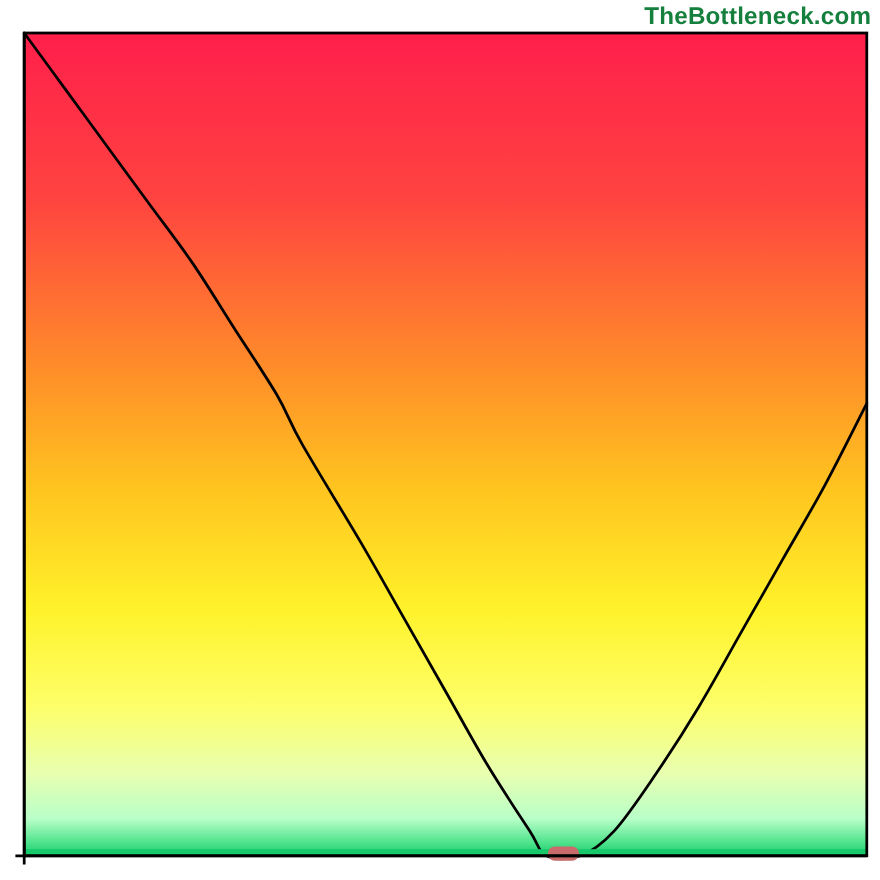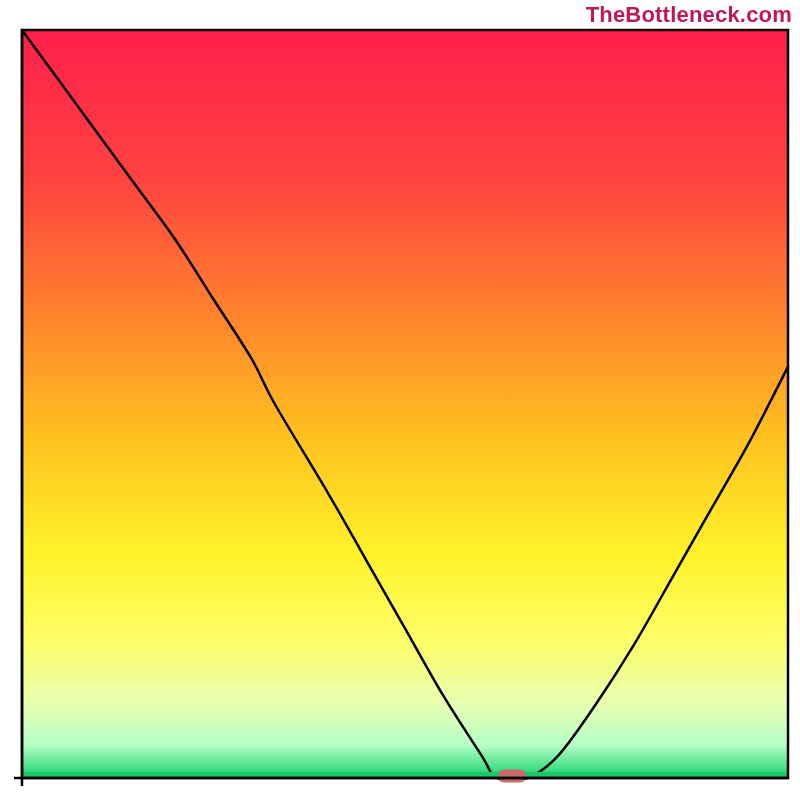--- a/index.html
+++ b/index.html
@@ -15,21 +15,21 @@
     position: relative;
     width: 800px;
     height: 800px;
   }
   .watermark {
     position: absolute;
     top: 2px;
     right: 8px;
     font-size: 22px;
     font-weight: 600;
-    color: #be185d;
+    color: #15803d;
     letter-spacing: 0.2px;
     z-index: 10;
   }
   svg.plot {
     position: absolute;
     left: 0;
     top: 0;
     width: 800px;
     height: 800px;
   }

